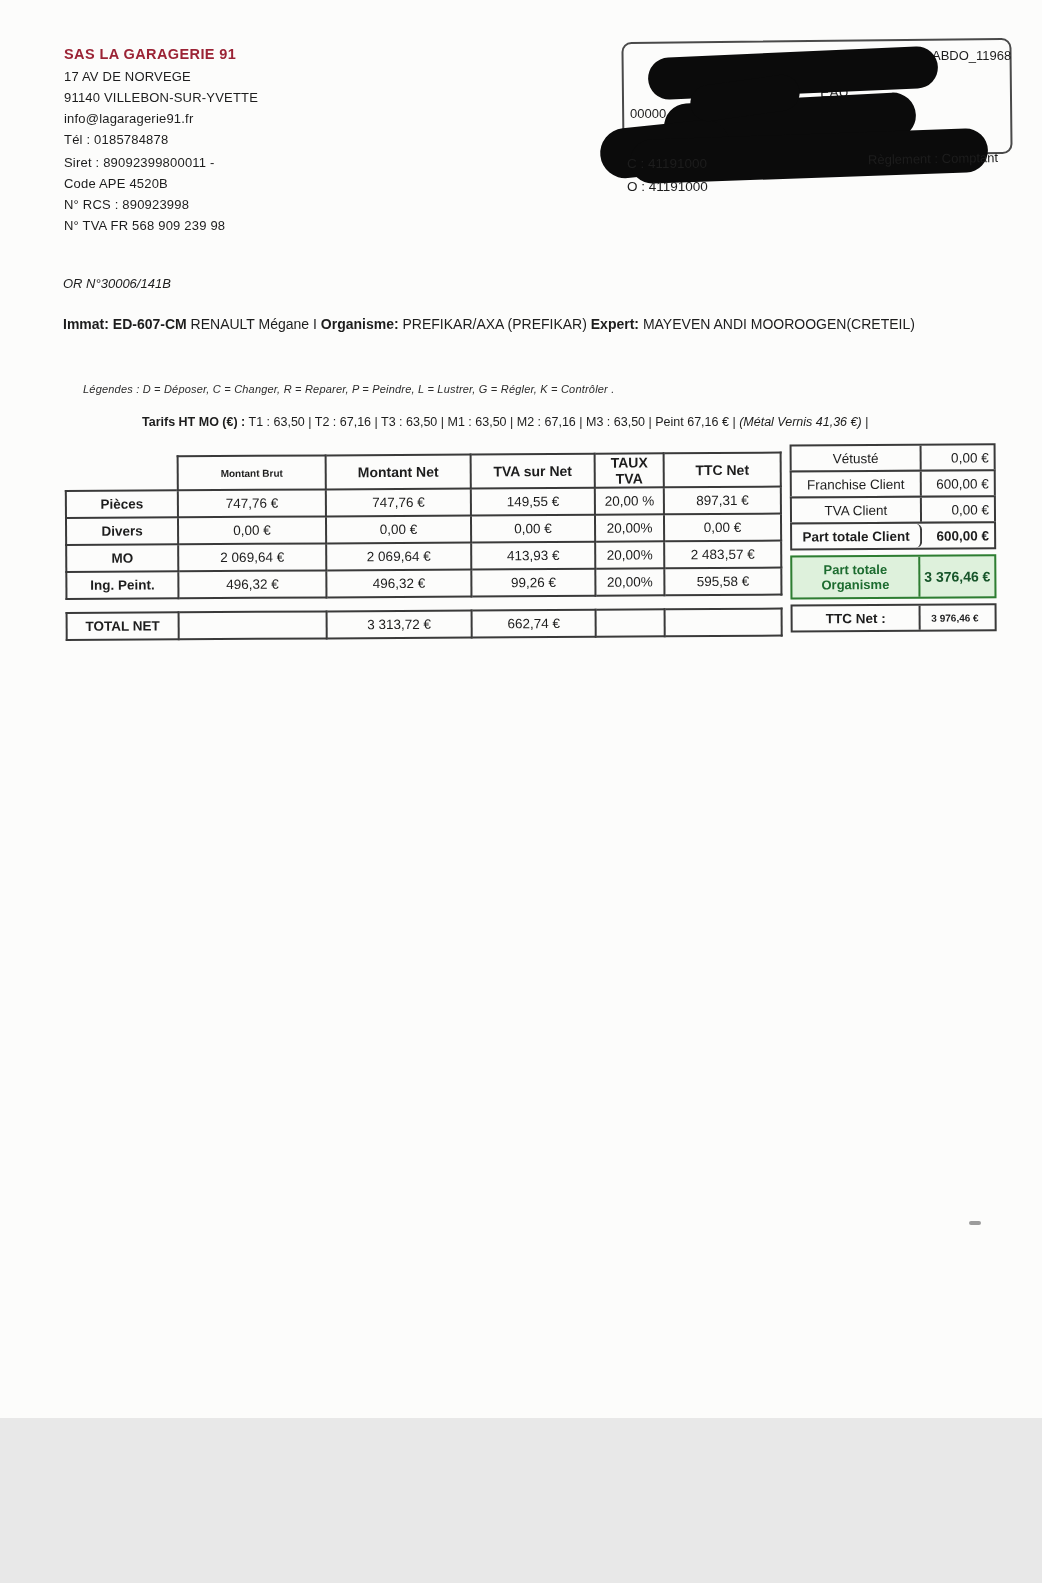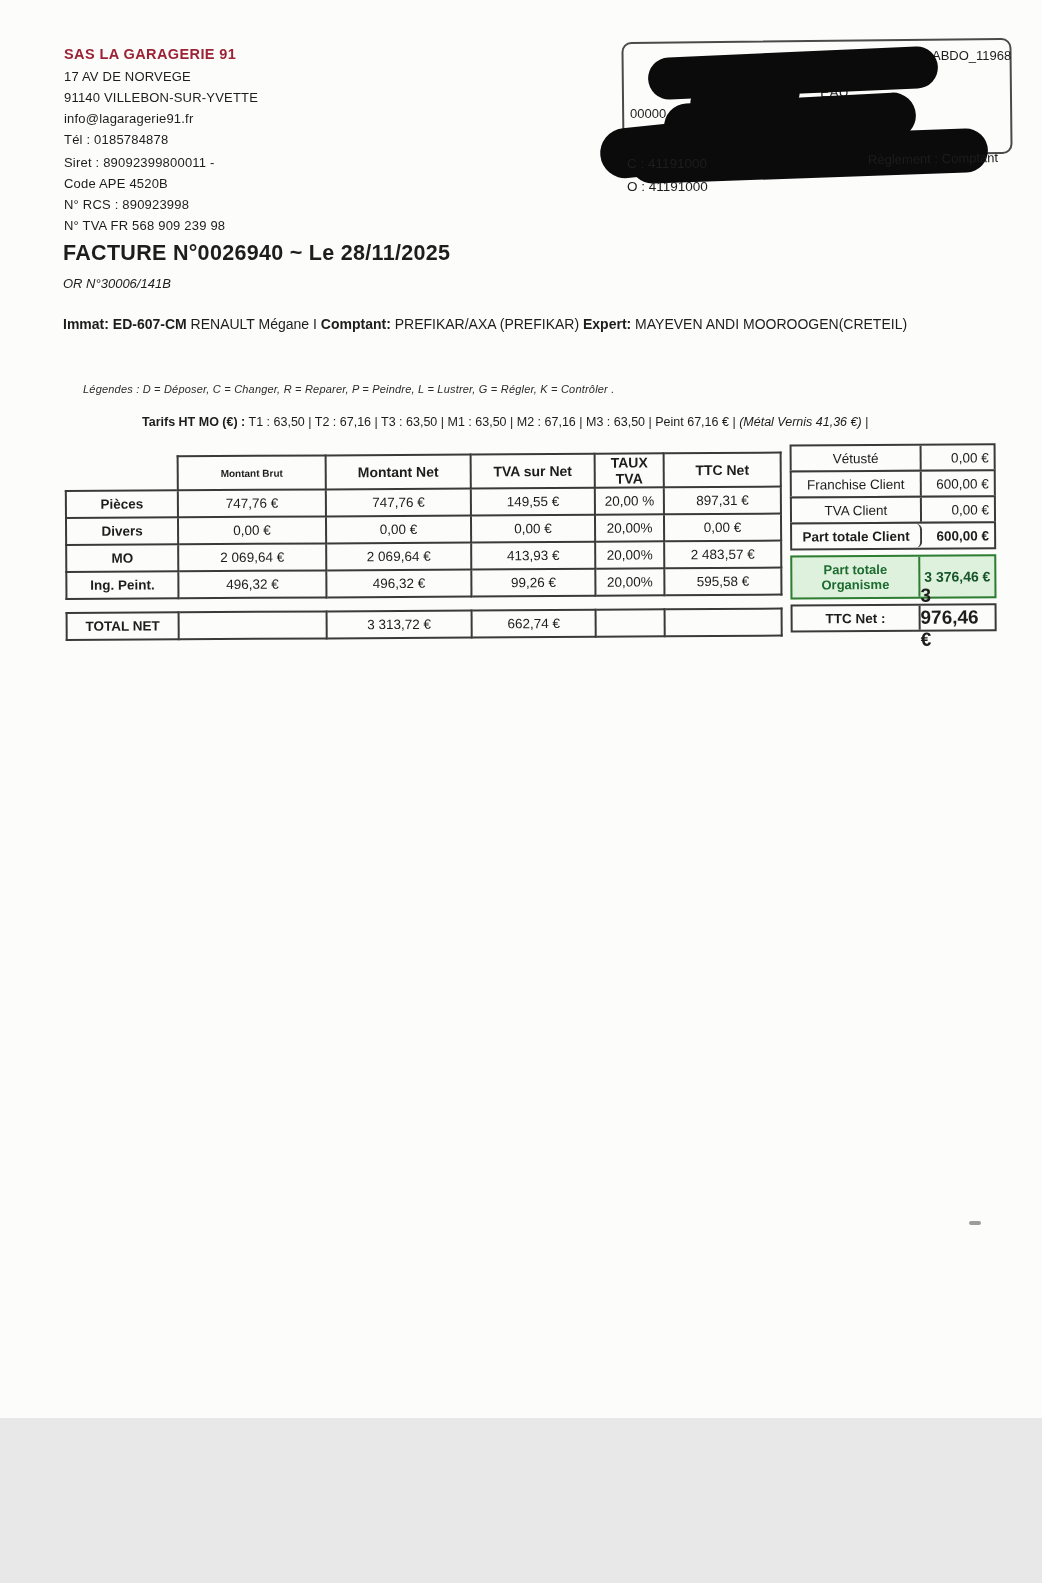--- a/index.html
+++ b/index.html
@@ -59,21 +59,21 @@
   .side-row .lbl{width:128px;border-right:2px solid #3a3a3a;display:flex;align-items:center;justify-content:center;font-size:13.5px;}
   .side-row .val{flex:1;display:flex;align-items:center;justify-content:flex-end;padding-right:5px;font-size:13.5px;}
   .side-row.bold .lbl,.side-row.bold .val{font-weight:bold;border-radius:6px;}
 
   .organisme-box{left:790px;top:560px;width:202px;height:40px;border:2px solid #2e7d32;background:#def1dc;display:flex;}
   .organisme-box .lbl{width:126px;border-right:2px solid #2e7d32;display:flex;align-items:center;justify-content:center;text-align:center;font-weight:bold;font-size:13px;line-height:15px;color:#1c6b2f;}
   .organisme-box .val{flex:1;display:flex;align-items:center;justify-content:flex-end;padding-right:4px;font-weight:bold;font-size:14px;color:#17552a;}
 
   .ttc-box{left:790px;top:609px;width:202px;height:24px;border:2px solid #3a3a3a;background:#fcfcfb;display:flex;}
   .ttc-box .lbl{width:126px;border-right:2px solid #3a3a3a;display:flex;align-items:center;justify-content:center;font-weight:bold;font-size:13.5px;}
-  .ttc-box .val{flex:1;display:flex;align-items:center;justify-content:flex-end;padding-right:16px;font-weight:bold;font-size:19px;}
+  .ttc-box .val{flex:1;display:flex;align-items:center;justify-content:flex-end;padding-right:16px;font-weight:bold;font-size:10px;}
 
   
   .footer-line{left:0;top:1483px;width:1042px;height:2px;background:#8d8d8d;transform:rotate(-0.5deg);}
   .page-number{left:975px;top:1487px;font-size:14px;font-weight:bold;}
   .dash-artifact{left:969px;top:1221px;width:12px;height:4px;background:#9c9c9c;border-radius:2px;}
 
   .artifact{position:absolute;background:#0c0c0c;}
 </style>
 </head>
 <body>
@@ -103,28 +103,27 @@
   <div class="blob" style="left:600px;top:124px;width:130px;height:50px;border-radius:25px;transform:rotate(-6deg);"></div>
   <div class="blob" style="left:630px;top:134px;width:358px;height:44px;border-radius:22px;transform:rotate(-2deg);"></div>
   <div class="blob" style="left:690px;top:80px;width:110px;height:36px;border-radius:18px;transform:rotate(-8deg);"></div>
 
   <div class="abs codes">
     <div>C : 41191000</div>
     <div>O : 41191000</div>
   </div>
   <div class="abs reglement">Règlement : Comptant</div>
 
-  <div class="abs title">FACTURE N°0026940 ~ Le 28/11/2025</div>
   <div class="abs or-number">OR N°30006/141B</div>
 
   <div class="abs immat-line">
     <b>Immat:</b>
     <b>ED-607-CM</b>
     <span>RENAULT Mégane I</span>
-    <b>Comptant:</b>
+    <b>Organisme:</b>
     <span>PREFIKAR/AXA (PREFIKAR)</span>
     <b>Expert:</b>
     <span>MAYEVEN ANDI MOOROOGEN(CRETEIL)</span>
   </div>
 
   <div class="abs legends">Légendes : D = Déposer, C = Changer, R = Reparer, P = Peindre, L = Lustrer, G = Régler, K = Contrôler .</div>
   <div class="abs tarifs">
     <b>Tarifs HT MO (€) :</b>
     <span>T1 : 63,50 | T2 : 67,16 | T3 : 63,50 | M1 : 63,50 | M2 : 67,16 | M3 : 63,50 | Peint 67,16 € |</span>
     <i>(Métal Vernis 41,36 €) |</i>

